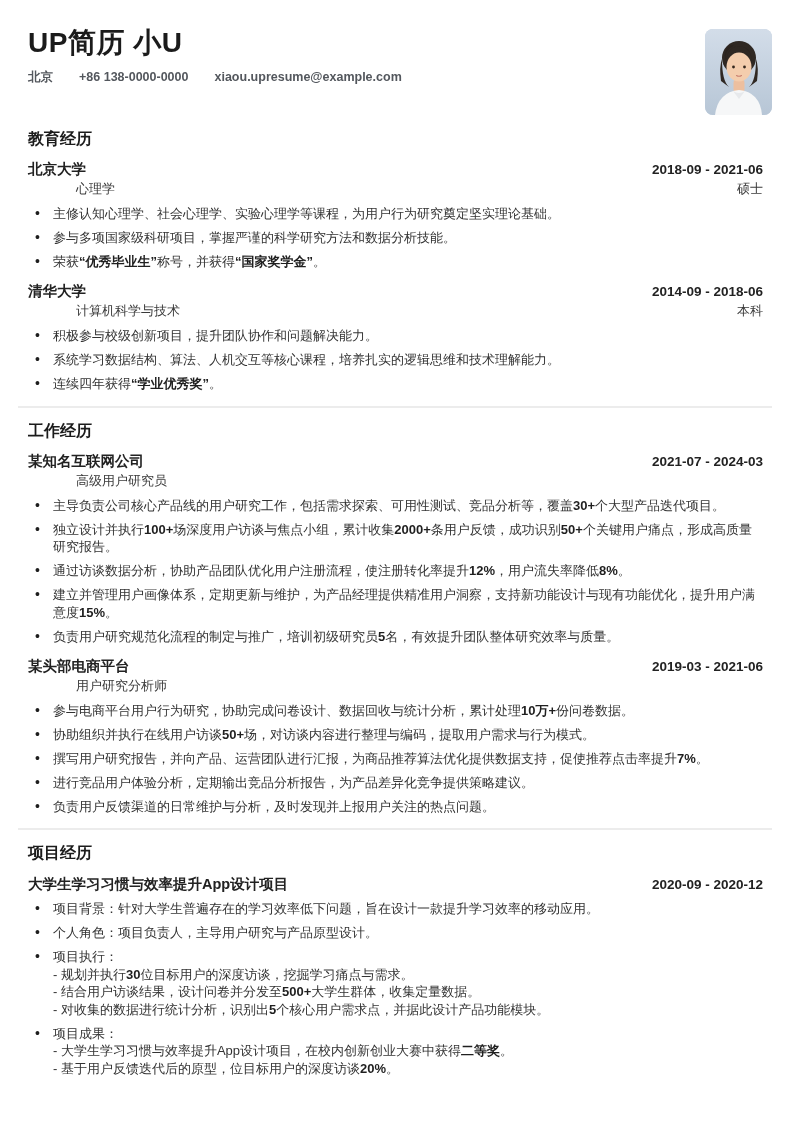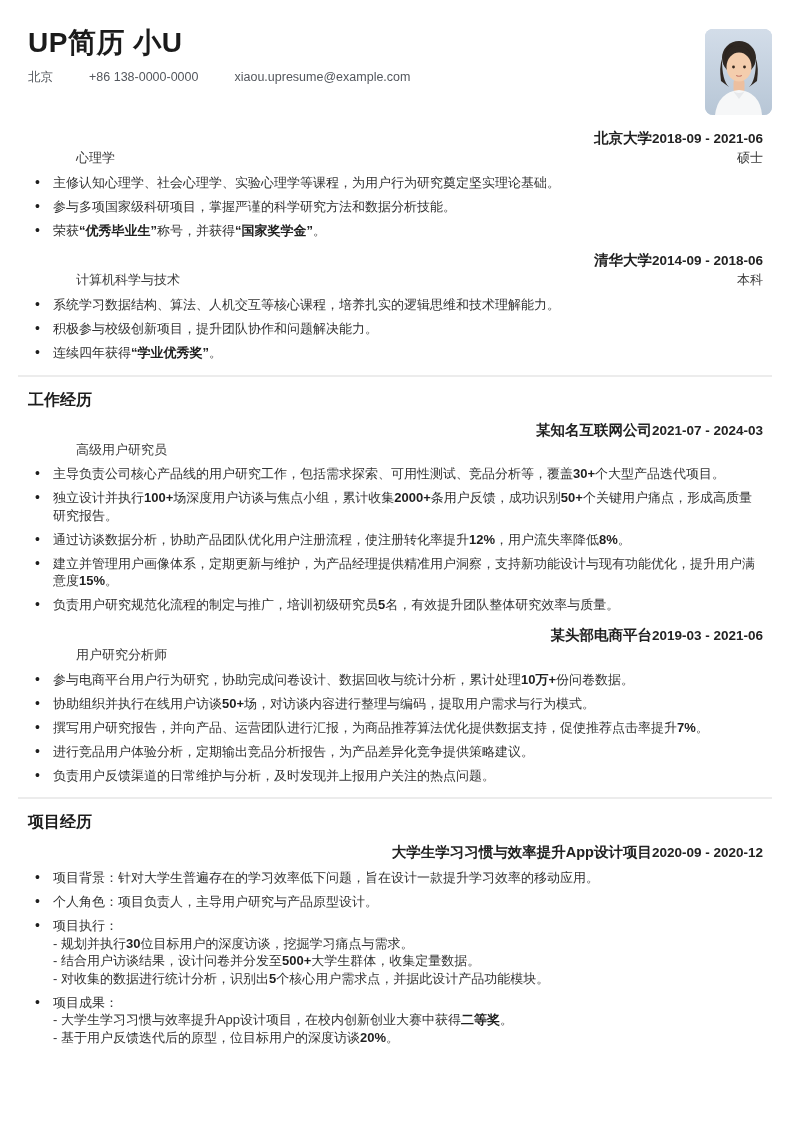--- a/index.html
+++ b/index.html
@@ -9,34 +9,34 @@
     font-family:"Liberation Sans","DejaVu Sans",sans-serif;
     color:#2e2e2e;
   }
   .page { position:relative; width:799px; height:1130px; padding:28px 36px 10px 28px; }
 
   
   h1.name {
     margin:0; font-size:28px; line-height:1.1; font-weight:700;
     color:#1b1b1b; letter-spacing:0.5px;
   }
-  .contact { display:flex; gap:36px; margin-top:10px; font-size:12.5px; color:#53575d; line-height:1.3; }
+  .contact { display:flex; gap:26px; margin-top:10px; font-size:12.5px; color:#53575d; line-height:1.3;font-weight:bold; }
   .photo {
     position:absolute; top:29px; right:27px; width:67px; height:86px;
     border-radius:8px; overflow:hidden; background:#c6d2e0;
   }
   .photo svg { display:block; }
 
   
   h2.section-title { margin:0 0 11px 0; font-size:16px; line-height:1.2; font-weight:700; color:#1b1b1b; }
   .section-education { margin-top:44px; }
   hr.divider { border:none; border-top:2px solid #ececec; margin:13px -9px 13px -10px; }
 
   .entry + .entry { margin-top:9px; }
-  .entry-row { display:flex; justify-content:flex-end; align-items:baseline;margin-top:12px; }
+  .entry-row { display:flex; justify-content:space-between; align-items:baseline;margin-top:12px; }
   .entry-name { font-size:14.5px; font-weight:700; color:#222222; line-height:1.3; }
   .entry-date { font-size:13.5px; font-weight:700; color:#222222; line-height:1.3; white-space:nowrap; }
   .entry-sub-row { display:flex; justify-content:space-between; align-items:baseline; margin-top:2px;margin-left:48px; }
   .entry-subtitle { font-size:13px; color:#3a3a3a; line-height:1.3; }
   .entry-degree { font-size:13px; color:#3a3a3a; line-height:1.3;text-align:center; }
 
   ul.bullets { list-style:none; margin:7px 0 0 0; padding:0; }
   ul.bullets li {
     position:relative; padding-left:25px; margin-bottom:6.5px;
     font-size:13px; line-height:1.4; color:#333333;
@@ -79,20 +79,21 @@
         <circle cx="28.5" cy="38" r="1.4" fill="#33261d"></circle>
         <circle cx="39.5" cy="38" r="1.4" fill="#33261d"></circle>
         <path d="M31.5 46.5 Q34 48 36.5 46.5" stroke="#c77f6f" stroke-width="1.1" fill="none" stroke-linecap="round"></path>
         <path d="M10 86 Q13 63 34 61 Q55 63 57 86 Z" fill="#f6f7f8"></path>
         <path d="M28 62 L34 70 L40 62 Q34 66 28 62 Z" fill="#e7e9ec"></path>
       </svg>
     </div>
   </header>
 
   <section class="section section-education">
+    <h2 class="section-title">教育经历</h2>
 
     <div class="entry">
       <div class="entry-row">
         <span class="entry-name">北京大学</span>
         <span class="entry-date">2018-09 - 2021-06</span>
       </div>
       <div class="entry-sub-row">
         <span class="entry-subtitle">心理学</span>
         <span class="entry-degree">硕士</span>
       </div>
@@ -113,24 +114,24 @@
       <div class="entry-row">
         <span class="entry-name">清华大学</span>
         <span class="entry-date">2014-09 - 2018-06</span>
       </div>
       <div class="entry-sub-row">
         <span class="entry-subtitle">计算机科学与技术</span>
         <span class="entry-degree">本科</span>
       </div>
       <ul class="bullets">
         <li>
+            <div class="line"><span>积极参与校级创新项目，提升团队协作和问题解决能力。</span></div>
+          </li>
+        <li>
             <div class="line"><span>系统学习数据结构、算法、人机交互等核心课程，培养扎实的逻辑思维和技术理解能力。</span></div>
-          </li>
-        <li>
-            <div class="line"><span>积极参与校级创新项目，提升团队协作和问题解决能力。</span></div>
           </li>
         <li>
             <div class="line"><span>连续四年获得</span><b>“学业优秀奖”</b><span>。</span></div>
           </li>
       </ul>
     </div>
   </section>
 
   <hr class="divider">
 

